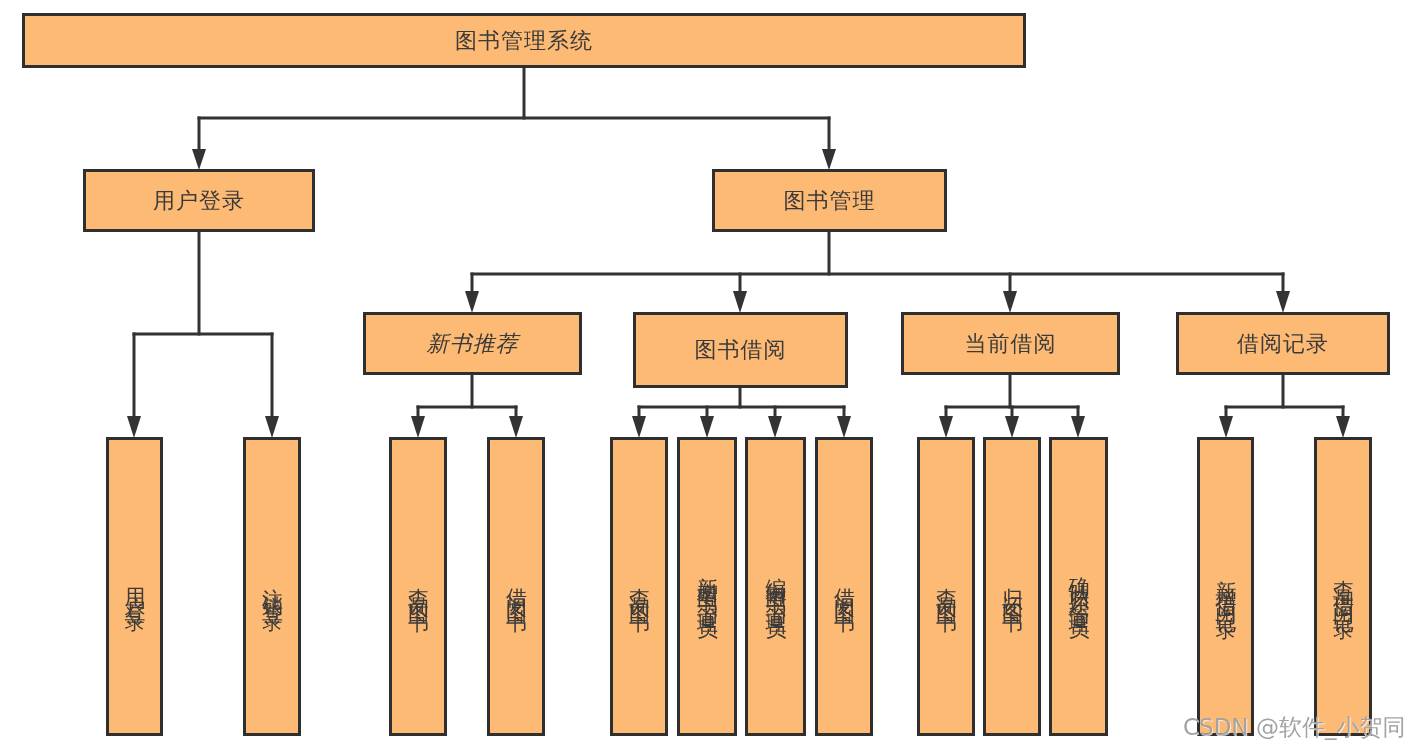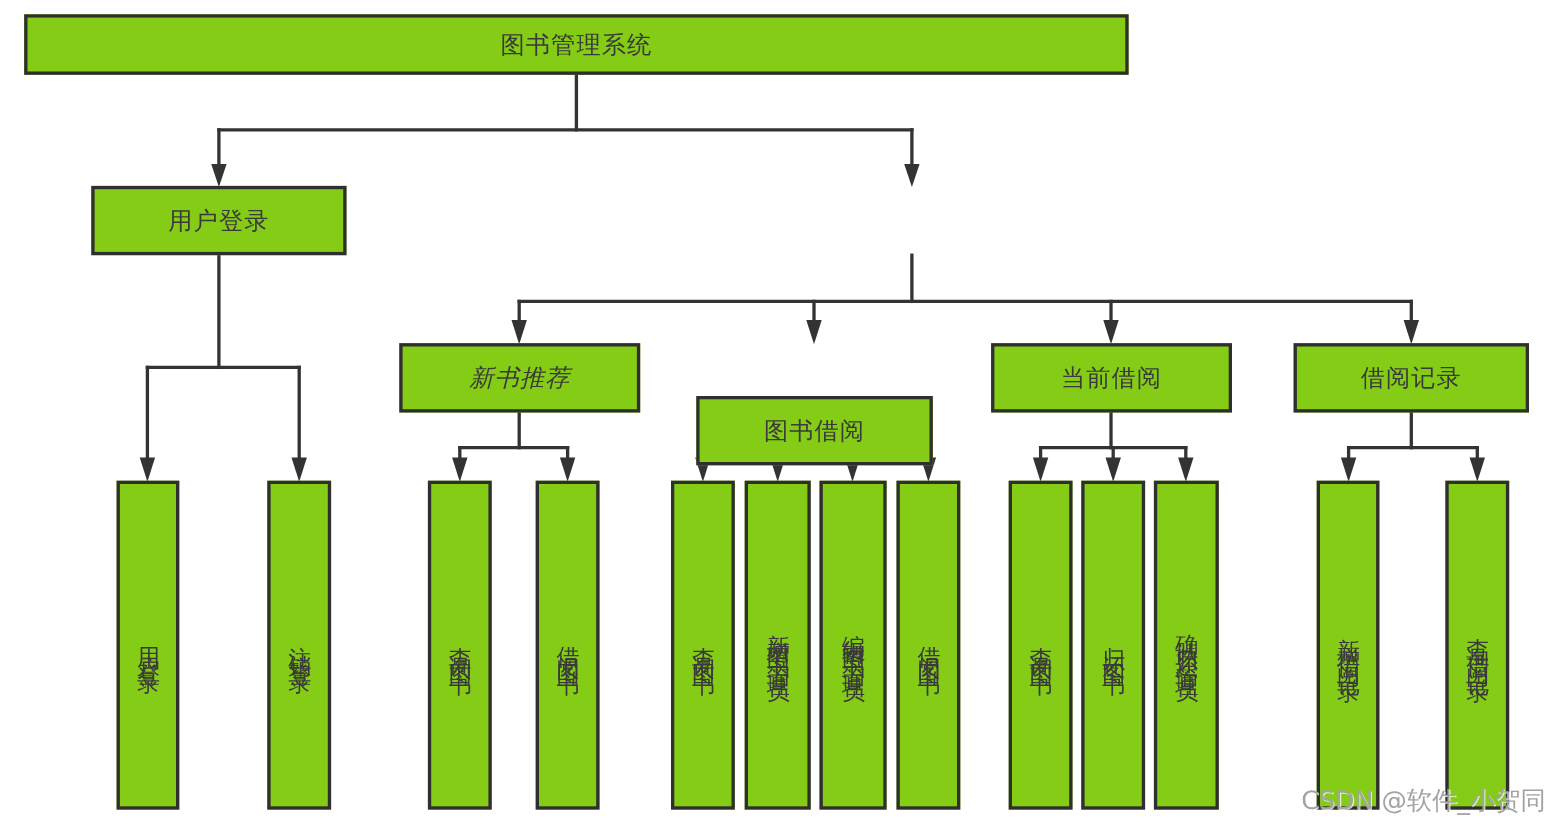--- a/index.html
+++ b/index.html
@@ -23,21 +23,21 @@
     left: 0; top: 0;
     width: 1405px; height: 747px;
     pointer-events: none;
   }
   .connectors line { stroke: var(--line, #333); stroke-width: 3; stroke-linecap: square; }
   .connectors polygon { fill: var(--line, #333); }
   .node {
     position: absolute;
     box-sizing: border-box;
     border: 3px solid var(--border, #2f2f2f);
-    background: #84cc16;
+    background: #fdba74;
     display: flex;
     align-items: center;
     justify-content: center;
     color: var(--text, #3a3a3a);
   }
   .node.h { font-size: 22px; letter-spacing: 1px; white-space: nowrap; }
   .node.v {
     font-size: 21px;
   }
   .node.v .vtext {
@@ -126,25 +126,28 @@
     <polygon points="1336,416 1350,416 1343,438"></polygon>
   </svg>
 
   <div class="node h" style="left:22px; top:13px; width:1004px; height:55px;">
     <span>图书管理系统</span>
   </div>
 
   <div class="node h" style="left:83px; top:169px; width:232px; height:63px;">
     <span>用户登录</span>
   </div>
+  <div class="node h" style="left:712px; top:169px; width:235px; height:63px;">
+    <span>图书管理</span>
+  </div>
 
   <div class="node h" style="left:363px; top:312px; width:219px; height:63px;font-style:italic;">
     <span>新书推荐</span>
   </div>
-  <div class="node h" style="left:633px; top:312px; width:215px; height:63px;margin-top:48px;">
+  <div class="node h" style="left:633px; top:312px; width:215px; height:76px;">
     <span>图书借阅</span>
   </div>
   <div class="node h" style="left:901px; top:312px; width:219px; height:63px;">
     <span>当前借阅</span>
   </div>
   <div class="node h" style="left:1176px; top:312px; width:214px; height:63px;">
     <span>借阅记录</span>
   </div>
 
   <div class="node v" style="left:106px; top:437px; width:57px; height:299px;">

